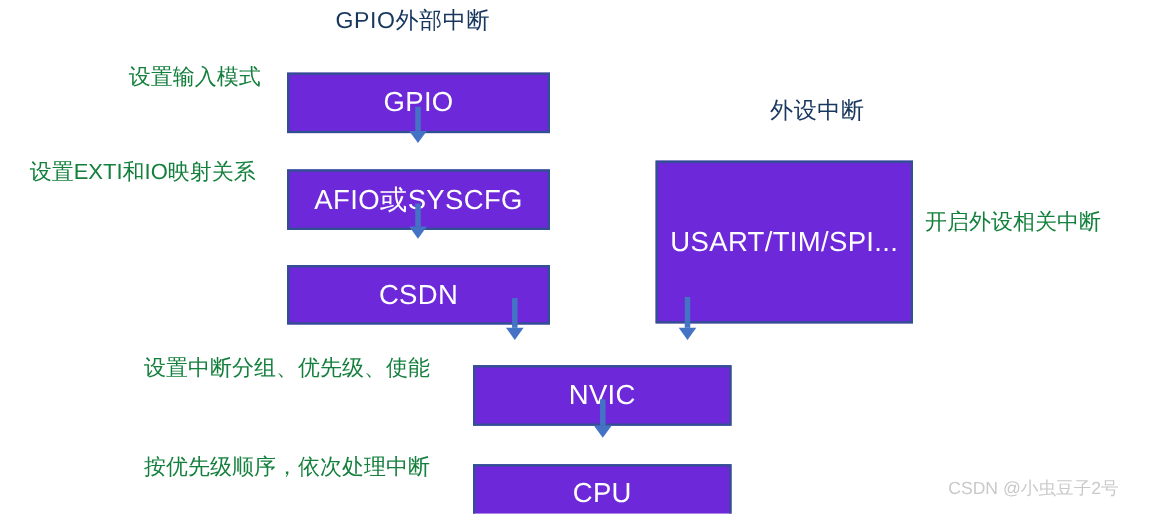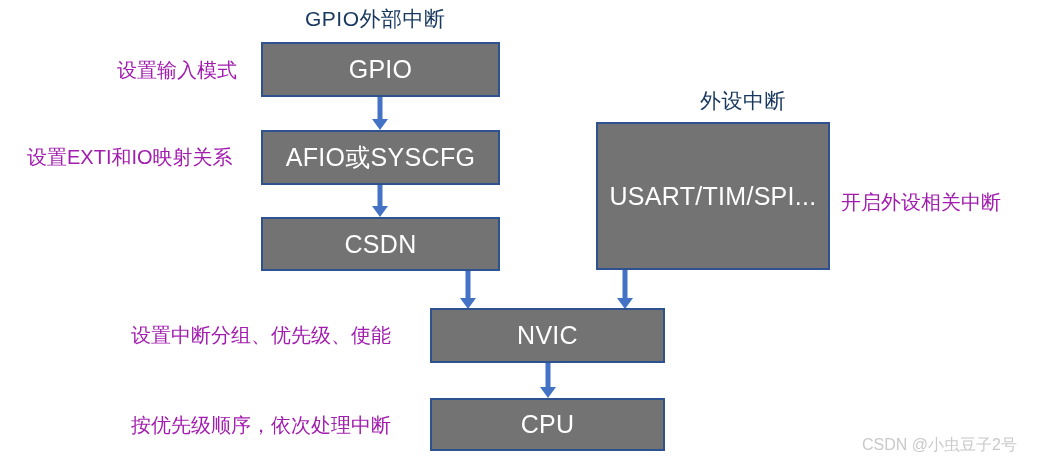--- a/index.html
+++ b/index.html
@@ -26,37 +26,38 @@
     font-size: 21px;
     font-weight: 400;
     letter-spacing: 0.5px;
     white-space: nowrap;
     line-height: 1;
   }
 
   
   .box {
     position: absolute;
-    background: #737373;
+    background: #6d28d9;
     border: 2px solid #2E528F;
     box-sizing: border-box;
     display: flex;
     align-items: center;
     justify-content: center;
     color: #FFFFFF;
     font-size: 25px;
     font-weight: 400;
     letter-spacing: 0.3px;
     white-space: nowrap;
+    margin-top: 24px;
   }
 
   
   .annot {
     position: absolute;
-    color: #a21caf;
+    color: #15803d;
     font-size: 20px;
     font-weight: 400;
     white-space: nowrap;
     line-height: 1;
   }
 
   
   .arrow {
     position: absolute;
   }

